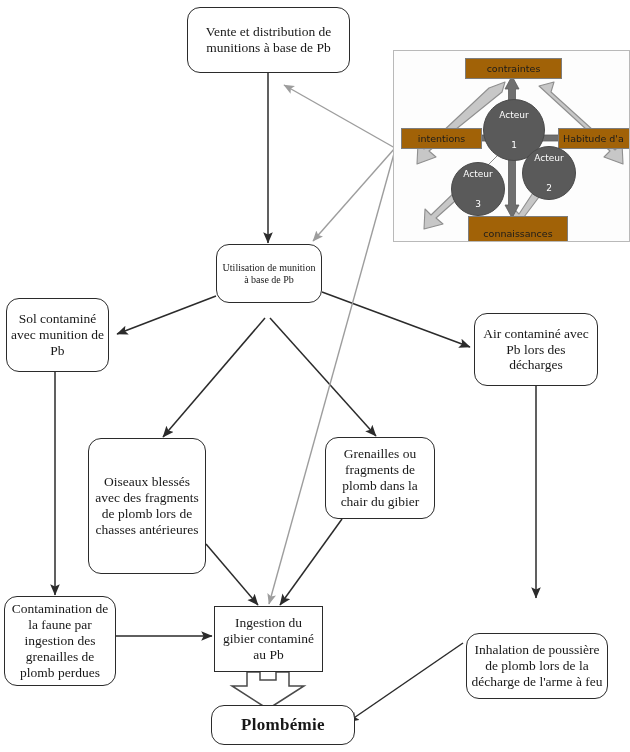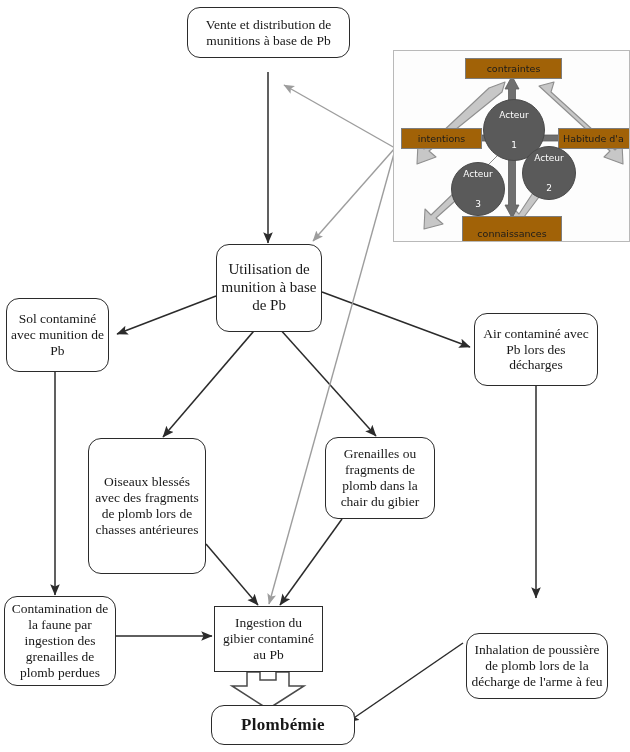--- a/index.html
+++ b/index.html
@@ -126,25 +126,25 @@
 
     <line x1="463" y1="643" x2="348" y2="722" stroke="#2b2b2b" stroke-width="1.5" marker-end="url(#ah-blk)"></line>
 
     <path d="M247,672 L247,686 L232,686 L268,709 L304,686 L289,686 L289,672 L276,672 L276,680 L260,680 L260,672 Z" fill="#ffffff" stroke="#4a4a4a" stroke-width="1.5" stroke-linejoin="miter"></path>
 
     <line x1="395" y1="148" x2="284" y2="85" stroke="#9d9d9d" stroke-width="1.4" marker-end="url(#ah-gry)"></line>
     <line x1="395" y1="148" x2="313" y2="241" stroke="#9d9d9d" stroke-width="1.4" marker-end="url(#ah-gry)"></line>
     <line x1="395" y1="150" x2="269" y2="604" stroke="#9d9d9d" stroke-width="1.4" marker-end="url(#ah-gry)"></line>
   </svg>
 
-  <div class="node" style="left:187px; top:7px; width:163px; height:51px; font-size:13.5px;">
+  <div class="node" style="left:187px; top:7px; width:163px; height:66px; font-size:13.5px;">
     <span class="txt">Vente et distribution de munitions à base de Pb</span>
   </div>
 
-  <div class="node" style="left:216px; top:244px; width:106px; height:88px; font-size:15px;text-align:center;">
+  <div class="node" style="left:216px; top:244px; width:106px; height:59px; font-size:10px;text-align:center;">
     <span class="txt">Utilisation de munition à base de Pb</span>
   </div>
 
   <div class="node" style="left:6px; top:298px; width:103px; height:74px; font-size:13.5px;">
     <span class="txt">Sol contaminé avec munition de Pb</span>
   </div>
 
   <div class="node" style="left:474px; top:313px; width:124px; height:73px; font-size:13.5px;">
     <span class="txt">Air contaminé avec Pb lors des décharges</span>
   </div>
@@ -194,21 +194,21 @@
 
     <div class="ilabel" style="left:71px; top:7px; width:97px; height:21px;">
       <span>contraintes</span>
     </div>
     <div class="ilabel" style="left:7px; top:77px; width:81px; height:21px;">
       <span>intentions</span>
     </div>
     <div class="ilabel" style="left:164px; top:77px; width:84px; height:21px; justify-content:flex-start;">
       <span>Habitude d'a</span>
     </div>
-    <div class="ilabel" style="left:68px; top:165px; width:100px; height:34px;justify-content:center;">
+    <div class="ilabel" style="left:74px; top:165px; width:100px; height:34px;justify-content:center;">
       <span>connaissances</span>
     </div>
 
     <div class="actor" style="left:89px; top:48px; width:60px; height:60px;">
       <span>Acteur</span>
       <span>1</span>
     </div>
     <div class="actor" style="left:128px; top:95px; width:52px; height:52px;">
       <span>Acteur</span>
       <span>2</span>

